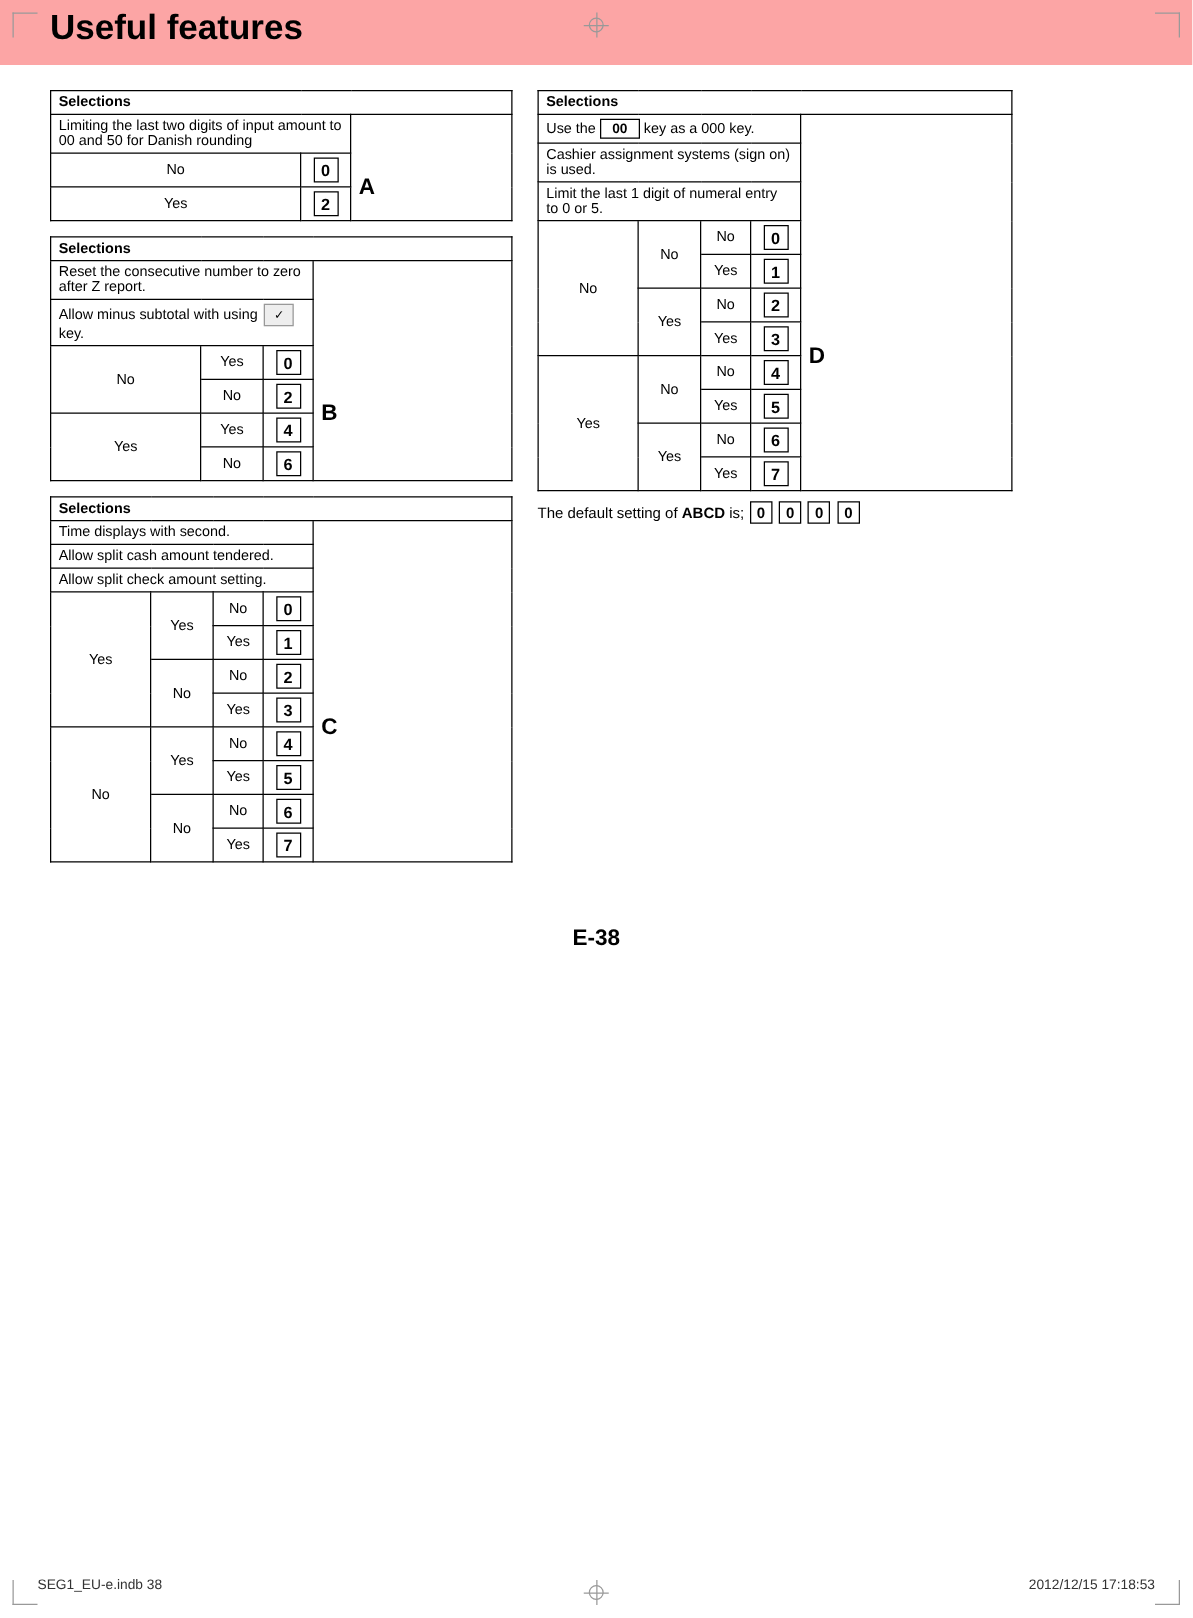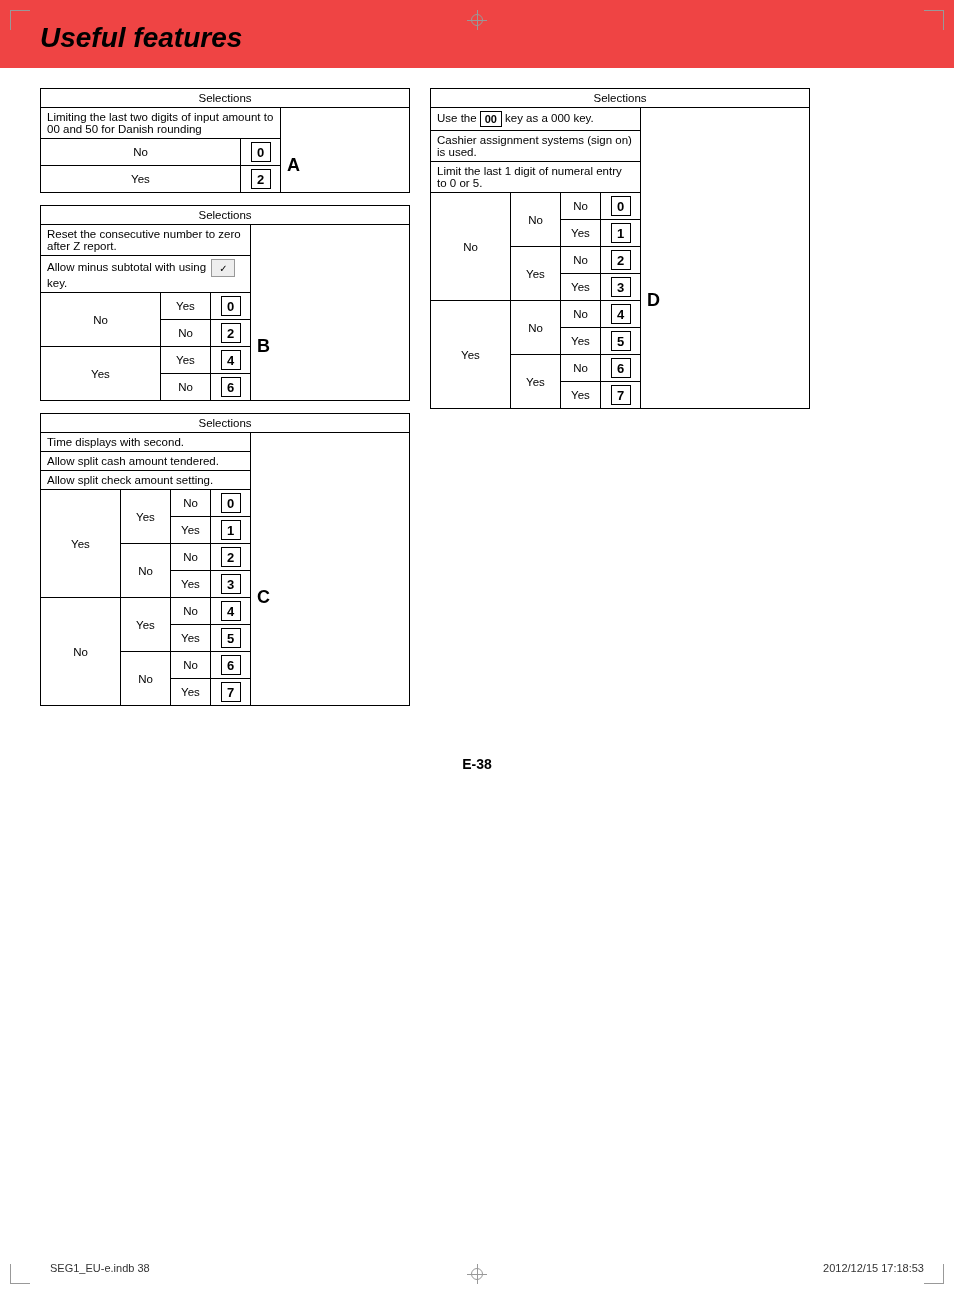--- a/index.html
+++ b/index.html
@@ -59,24 +59,23 @@
       position: absolute;
       top: 50%; left: 50%;
       transform: translate(-50%, -50%);
       width: 12px; height: 12px;
       border: 1px solid #999;
       border-radius: 50%;
     }
 
     
     .header {
-      background: #ef4444;
-      padding: 22px 30px 14px 40px;
+      background: #fca5a5;
+      padding: 6px 30px 14px 40px;
       margin-bottom: 10px;
-      font-style: italic;
     }
     .header h1 {
       font-size: 28px;
       font-weight: bold;
       color: #000;
     }
 
     
     .content {
       display: flex;
@@ -103,22 +102,22 @@
       width: 100%;
       border-collapse: collapse;
       font-size: 11.5px;
     }
     .sel-table td, .sel-table th {
       border: 1px solid #000;
       padding: 3px 6px;
       vertical-align: middle;
     }
     .sel-header-cell {
-      text-align: center;
-      font-weight: normal;
+      text-align: left;
+      font-weight: bold;
       padding: 3px 8px;
       border-bottom: 1px solid #000;
     }
 
     .num-box {
       display: inline-flex;
       align-items: center;
       justify-content: center;
       width: 20px;
       height: 20px;
@@ -143,25 +142,24 @@
     
     .footer {
       position: absolute;
       bottom: 20px;
       left: 0; right: 0;
       display: flex;
       justify-content: space-between;
       padding: 0 30px;
       font-size: 11px;
       color: #333;
-      margin-left: 20px;
     }
 
     .page-num {
-      font-size: 14px;
+      font-size: 18px;
       font-weight: bold;
       text-align: center;
       margin-top: 40px;
     }
 
     .default-row {
       margin-top: 8px;
       font-size: 12px;
     }
 
@@ -376,21 +374,21 @@
 
   <div class="right-col">
 
     <table class="sel-table">
       <tbody>
           <tr>
         <td colspan="5" class="sel-header-cell">Selections</td>
       </tr>
       <tr>
         <td colspan="4" class="desc-cell">
-          Use the <span style="display:inline-flex;align-items:center;justify-content:center;width:22px;height:16px;border:1.5px solid #000;font-weight:bold;font-size:11px;background:#fff;vertical-align:middle;">00</span> key as a 000 key.
+          Use the <span style="display:inline-flex;align-items:center;justify-content:center;width:32px;height:16px;border:1.5px solid #000;font-weight:bold;font-size:11px;background:#fff;vertical-align:middle;">00</span> key as a 000 key.
         </td>
         <td style="border:none;"></td>
       </tr>
       <tr>
         <td colspan="4" class="desc-cell">Cashier assignment systems (sign on) is used.</td>
         <td style="border:none;"></td>
       </tr>
       <tr>
         <td colspan="4" class="desc-cell">Limit the last 1 digit of numeral entry to 0 or 5.</td>
         <td style="border:none;"></td>
@@ -454,20 +452,27 @@
 
       <tr>
         <td class="label-right">Yes</td>
         <td class="label-center">
           <span class="num-box">7</span>
         </td>
       </tr>
     </tbody>
       </table>
 
+    <div class="default-row">
+      <span>The default setting of </span><strong>ABCD</strong><span> is; </span>
+      <span class="inline-box">0</span>
+      <span class="inline-box">0</span>
+      <span class="inline-box">0</span>
+      <span class="inline-box">0</span>
+    </div>
 
   </div>
 
 </div>
 
 <div class="page-num">
   <strong>E-38</strong>
 </div>
 
 <div class="footer">

